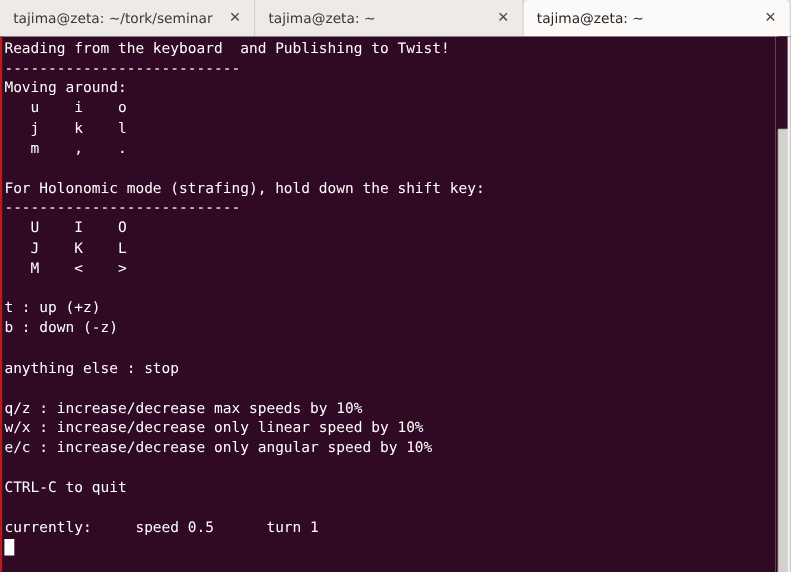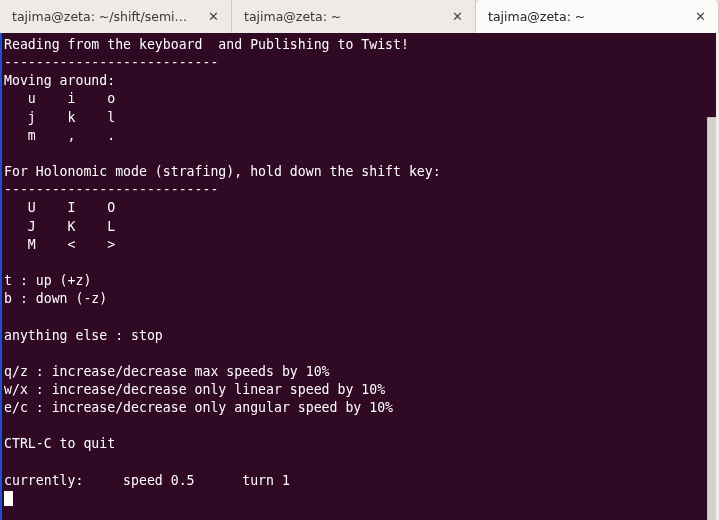--- a/index.html
+++ b/index.html
@@ -86,21 +86,21 @@
     background: #300a24;
     color: #ffffff;
     font-family: "DejaVu Sans Mono", monospace;
     font-size: 13.2px;
     line-height: 18.15px;
     padding: 3px 0 0 2px;
     margin: 0;
     white-space: pre;
     overflow: hidden;
     box-sizing: border-box;
-    border-left: 2px solid #1d4ed8;
+    border-left: 2px solid #b91c1c;
     letter-spacing: 0px;
     position: relative;
   }
   .cursor {
     display: inline-block;
     width: 9px;
     height: 15px;
     background: #ffffff;
     vertical-align: -3px;
   }
@@ -139,21 +139,21 @@
     background: #f1efec;
   }
 </style>
 </head>
 <body>
 
 <div id="app">
 
   <div class="tabbar">
     <div class="tab tab-1">
-      <span class="tab-title">tajima@zeta: ~/shift/seminar</span>
+      <span class="tab-title">tajima@zeta: ~/tork/seminar</span>
       <span class="tab-close">✕</span>
     </div>
     <div class="tab tab-2">
       <span class="tab-title">tajima@zeta: ~</span>
       <span class="tab-close">✕</span>
     </div>
     <div class="tab tab-3 active">
       <span class="tab-title">tajima@zeta: ~</span>
       <span class="tab-close">✕</span>
     </div>

